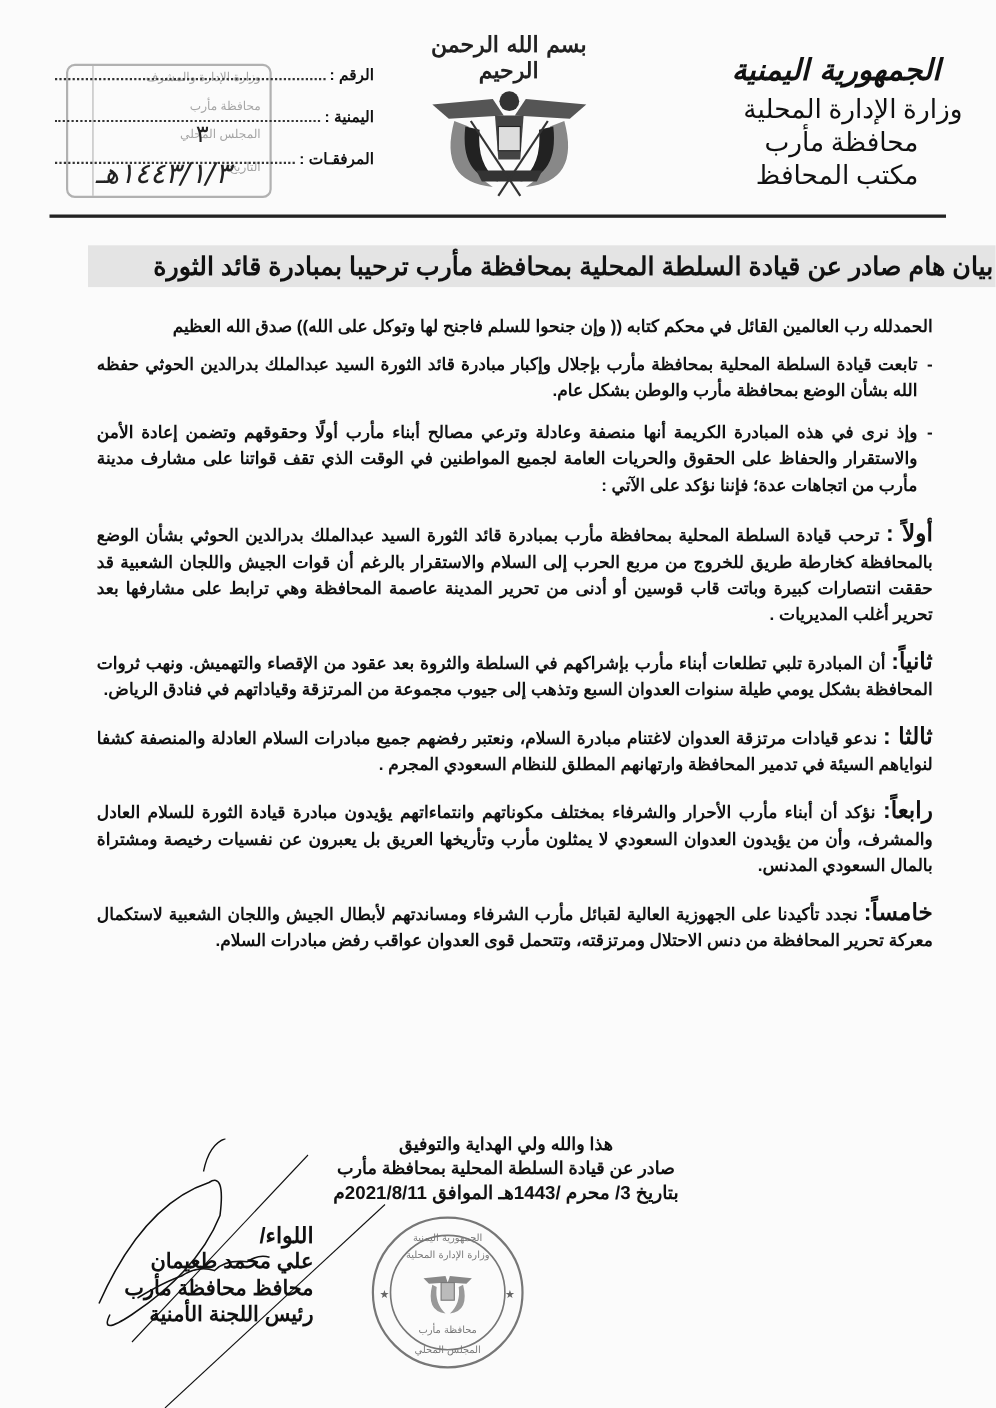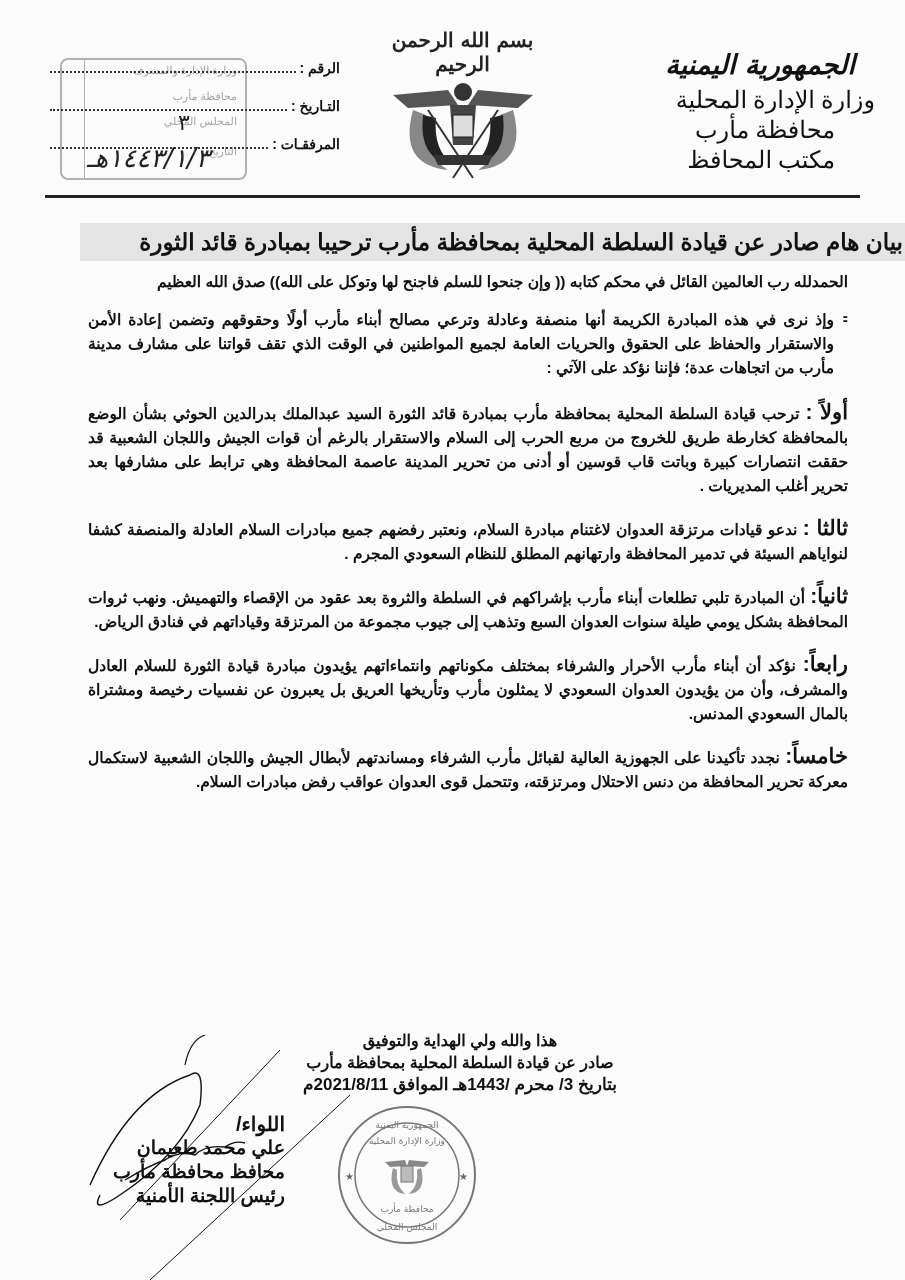--- a/index.html
+++ b/index.html
@@ -22,21 +22,21 @@
   .stamp-rect{position:absolute;left:60px;top:58px;width:183px;height:118px;border:2px solid #999;border-radius:8px;opacity:.75;}
   .stamp-rect .inner{position:absolute;left:22px;top:0;bottom:0;border-left:1.5px solid #999;}
   .stamp-rect .t{position:absolute;right:8px;font-size:11px;color:#888;direction:rtl;font-family:"Liberation Sans",sans-serif;}
   .handdate{position:absolute;left:87px;top:143px;font-family:"DejaVu Sans",sans-serif;font-size:26px;color:#222;font-style:italic;letter-spacing:1px;}
   .handnum{position:absolute;left:178px;top:110px;font-size:22px;color:#222;}
   .rule{position:absolute;left:45px;right:45px;top:195px;border-top:3px solid #222;}
   
   .title{position:absolute;left:80px;top:223px;width:829px;height:38px;background:#e4e4e4;direction:rtl;
          font-family:"Liberation Sans",sans-serif;font-weight:bold;font-size:23px;line-height:38px;text-align:right;padding-right:6px;box-sizing:border-box;}
   
-  .body{position:absolute;left:88px;top:270px;width:760px;direction:rtl;text-align:justify;
+  .body{position:absolute;left:88px;top:286px;width:760px;direction:rtl;text-align:justify;
         font-family:"Liberation Sans",sans-serif;font-weight:bold;font-size:15.5px;line-height:24px;}
   .para{margin:0 0 14px 0;}
   .para.tight{margin-bottom:10px;}
   .bullet{position:relative;padding-right:14px;}
   .bullet .dash{position:absolute;right:0;top:0;}
   .lead{font-size:21px;font-weight:bold;}
   .closing{position:absolute;left:300px;top:1030px;width:320px;text-align:center;direction:rtl;
            font-family:"Liberation Sans",sans-serif;font-weight:bold;font-size:16px;line-height:22px;}
   .closing .date{font-size:17px;}
   .sig{position:absolute;left:40px;top:1112px;width:245px;direction:rtl;text-align:right;
@@ -79,57 +79,58 @@
     <div class="t" style="top:30px">محافظة مأرب</div>
     <div class="t" style="top:55px">المجلس المحلي</div>
     <div class="t" style="top:85px">التاريخ</div>
   </div>
   <div class="ref-block">
     <div class="ref-row">
       <span class="lbl">الرقم :</span>
       <span class="dots"></span>
     </div>
     <div class="ref-row">
-      <span class="lbl">التـاريخ :</span>
+      <span class="lbl">اليمنية :</span>
       <span class="dots"></span>
     </div>
     <div class="ref-row">
       <span class="lbl">المرفقـات :</span>
       <span class="dots"></span>
     </div>
   </div>
   <div class="handnum">٣</div>
   <div class="handdate">١٤٤٣/١/٣هـ</div>
 
   <div class="rule"></div>
 
   <div class="title">بيان هام صادر عن قيادة السلطة المحلية بمحافظة مأرب ترحيبا بمبادرة قائد الثورة</div>
 
   <div class="body">
     <p class="para tight">الحمدلله رب العالمين القائل في محكم كتابه (( وإن جنحوا للسلم فاجنح لها وتوكل على الله)) صدق الله العظيم</p>
 
     <div class="para bullet">
       <span class="dash">-</span>
+      <span>تابعت قيادة السلطة المحلية بمحافظة مأرب بإجلال وإكبار مبادرة قائد الثورة السيد عبدالملك بدرالدين الحوثي حفظه الله بشأن الوضع بمحافظة مأرب والوطن بشكل عام.</span>
     </div>
     <div class="para bullet" style="margin-bottom:20px">
       <span class="dash">-</span>
       <span>وإذ نرى في هذه المبادرة الكريمة أنها منصفة وعادلة وترعي مصالح أبناء مأرب أولًا وحقوقهم وتضمن إعادة الأمن والاستقرار والحفاظ على الحقوق والحريات العامة لجميع المواطنين في الوقت الذي تقف قواتنا على مشارف مدينة مأرب من اتجاهات عدة؛ فإننا نؤكد على الآتي :</span>
     </div>
 
     <p class="para" style="margin-bottom:18px">
       <span class="lead">أولاً :</span>
       <span>ترحب قيادة السلطة المحلية بمحافظة مأرب بمبادرة قائد الثورة السيد عبدالملك بدرالدين الحوثي بشأن الوضع بالمحافظة كخارطة طريق للخروج من مربع الحرب إلى السلام والاستقرار بالرغم أن قوات الجيش واللجان الشعبية قد حققت انتصارات كبيرة وباتت قاب قوسين أو أدنى من تحرير المدينة عاصمة المحافظة وهي ترابط على مشارفها بعد تحرير أغلب المديريات .</span>
     </p>
     <p class="para" style="margin-bottom:18px">
+      <span class="lead">ثانياً:</span>
+      <span>أن المبادرة تلبي تطلعات أبناء مأرب بإشراكهم في السلطة والثروة بعد عقود من الإقصاء والتهميش. ونهب ثروات المحافظة بشكل يومي طيلة سنوات العدوان السبع وتذهب إلى جيوب مجموعة من المرتزقة وقياداتهم في فنادق الرياض.</span>
+    </p>
+    <p class="para" style="margin-bottom:18px">
       <span class="lead">ثالثا :</span>
       <span>ندعو قيادات مرتزقة العدوان لاغتنام مبادرة السلام، ونعتبر رفضهم جميع مبادرات السلام العادلة والمنصفة كشفا لنواياهم السيئة في تدمير المحافظة وارتهانهم المطلق للنظام السعودي المجرم .</span>
-    </p>
-    <p class="para" style="margin-bottom:18px">
-      <span class="lead">ثانياً:</span>
-      <span>أن المبادرة تلبي تطلعات أبناء مأرب بإشراكهم في السلطة والثروة بعد عقود من الإقصاء والتهميش. ونهب ثروات المحافظة بشكل يومي طيلة سنوات العدوان السبع وتذهب إلى جيوب مجموعة من المرتزقة وقياداتهم في فنادق الرياض.</span>
     </p>
     <p class="para" style="margin-bottom:18px">
       <span class="lead">رابعاً:</span>
       <span>نؤكد أن أبناء مأرب الأحرار والشرفاء بمختلف مكوناتهم وانتماءاتهم يؤيدون مبادرة قيادة الثورة للسلام العادل والمشرف، وأن من يؤيدون العدوان السعودي لا يمثلون مأرب وتأريخها العريق بل يعبرون عن نفسيات رخيصة ومشتراة بالمال السعودي المدنس.</span>
     </p>
     <p class="para">
       <span class="lead">خامساً:</span>
       <span>نجدد تأكيدنا على الجهوزية العالية لقبائل مأرب الشرفاء ومساندتهم لأبطال الجيش واللجان الشعبية لاستكمال معركة تحرير المحافظة من دنس الاحتلال ومرتزقته، وتتحمل قوى العدوان عواقب رفض مبادرات السلام.</span>
     </p>
   </div>

